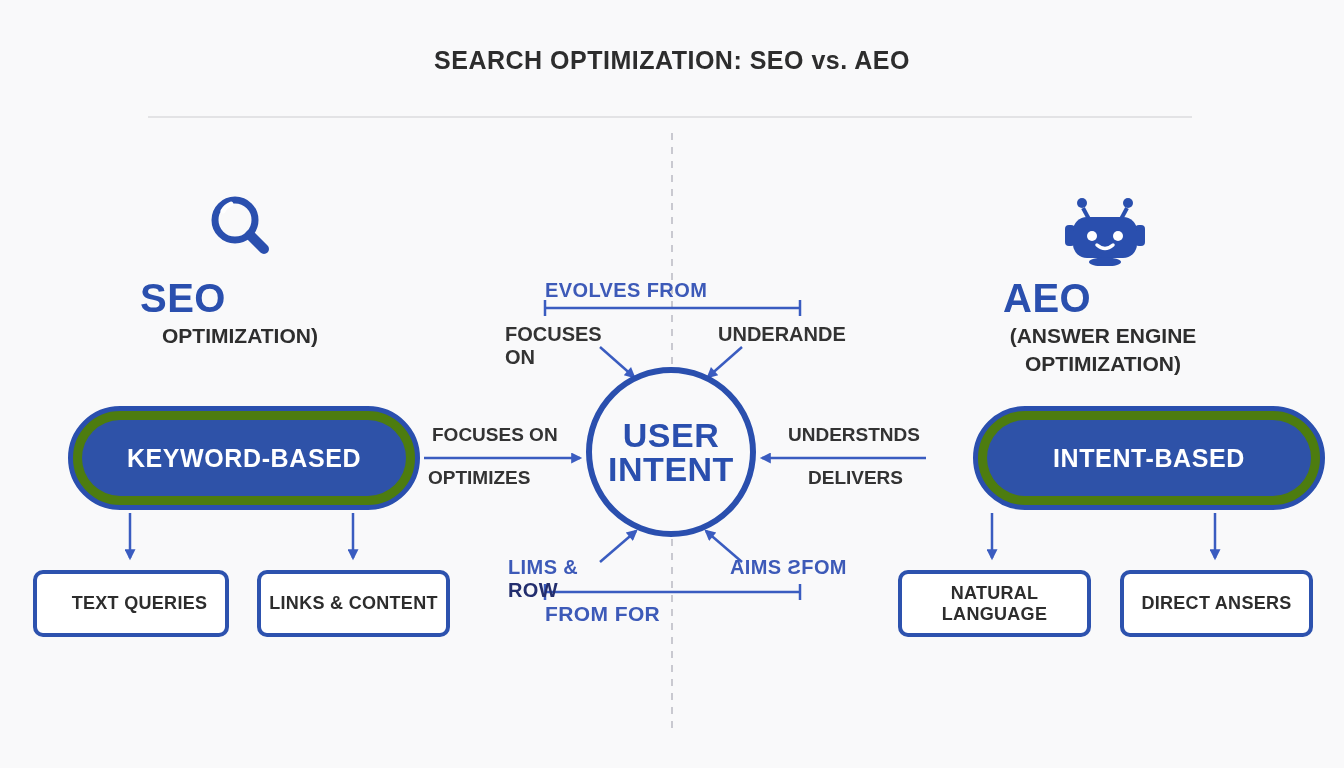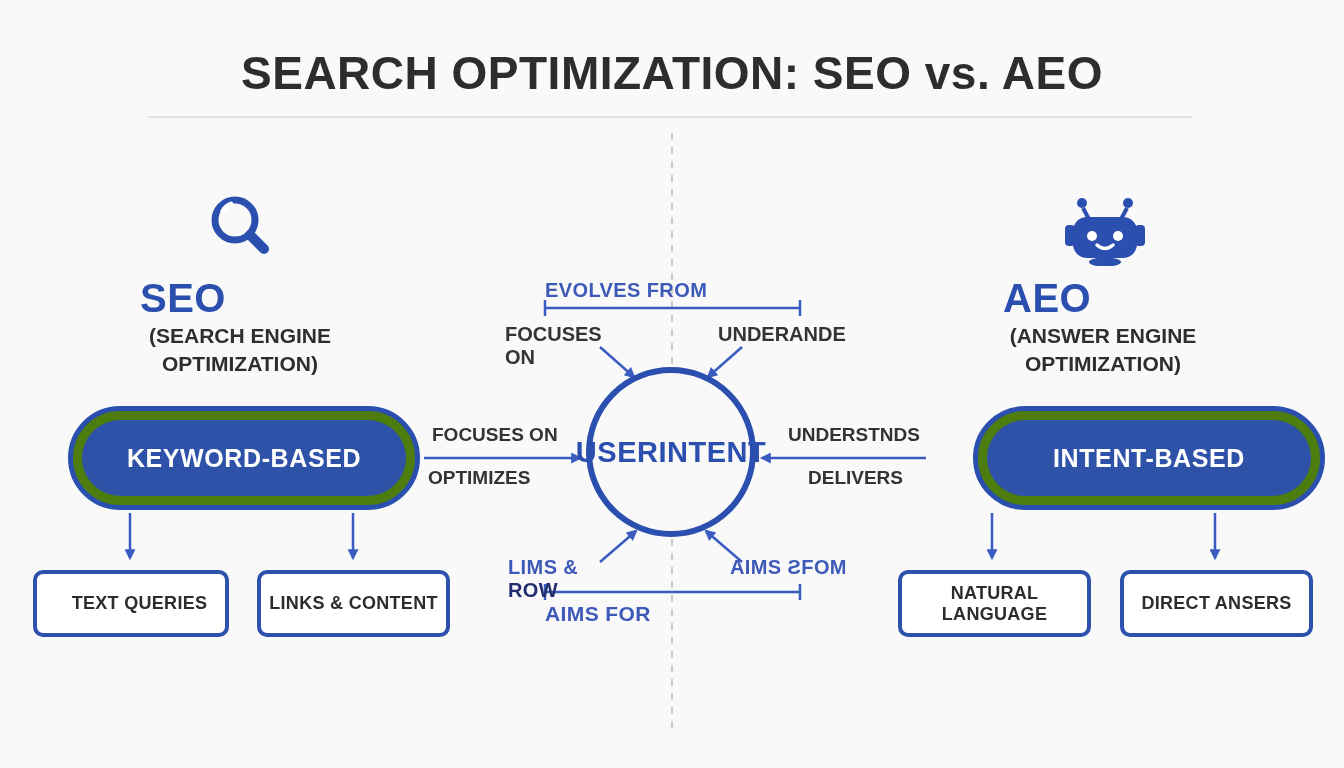--- a/index.html
+++ b/index.html
@@ -17,21 +17,21 @@
   html,body{width:1344px;height:768px;overflow:hidden;}
   body{
     position:relative;
     background:var(--bg);
     font-family:"Liberation Sans","DejaVu Sans",sans-serif;
     color:var(--dark-text);
   }
   .abs{position:absolute;}
   .title{
     left:0;top:46px;width:1344px;text-align:center;
-    font-size:46px;font-weight:800;letter-spacing:.5px;color:var(--dark-text);
+    font-size:25px;font-weight:800;letter-spacing:.5px;color:var(--dark-text);
   }
   .divider{left:148px;top:116px;width:1044px;height:2px;background:var(--divider);}
   svg.overlay{left:0;top:0;width:1344px;height:768px;pointer-events:none;}
   .dashline{stroke:var(--dash);stroke-width:2;stroke-dasharray:7 7;fill:none;}
   .bl{stroke:var(--arrow-blue);stroke-width:2.5;fill:none;}
   #arr path{fill:var(--arrow-blue);}
   
   .acronym{width:200px;font-size:40px;font-weight:800;color:var(--accent-blue);letter-spacing:.5px;}
   .subtitle{width:240px;text-align:center;font-size:21px;font-weight:700;line-height:28px;color:#2e2e2e;}
   
@@ -41,22 +41,22 @@
   }
   .pill-inner{
     flex:1;border-radius:40px;background:var(--pill-fill);
     display:flex;align-items:center;justify-content:center;
     color:#fff;font-size:25px;font-weight:800;letter-spacing:.6px;
   }
   
   .circle{
     left:586px;top:367px;width:170px;height:170px;border-radius:50%;
     border:6px solid var(--accent-blue);background:var(--bg);
-    display:flex;align-items:center;justify-content:center;
-    color:var(--accent-blue);font-size:29px;font-weight:800;line-height:34px;letter-spacing:.5px;
+    display:flex;flex-direction:column;align-items:center;justify-content:center;
+    color:var(--accent-blue);font-size:34px;font-weight:800;line-height:34px;letter-spacing:.5px;
   }
   
   .lbl{font-weight:700;}
   .lbl.dark{color:#333;font-size:20px;}
   .lbl.darksm{color:#333;font-size:19px;}
   .lbl.blue{color:var(--label-blue);font-size:20px;letter-spacing:.4px;}
   .navy{color:var(--navy-dark);}
   
   .node-box{
     height:67px;border:4px solid #2d52ae;border-radius:10px;background:#fff;
@@ -101,21 +101,20 @@
   <line class="bl" x1="1215" y1="513" x2="1215" y2="558" marker-end="url(#arr)"></line>
 </svg>
 
 <svg class="abs" style="left:205px;top:190px;" width="72" height="76" viewBox="0 0 72 76">
   <circle cx="30" cy="30" r="20" fill="none" stroke="#2a4fae" stroke-width="7"></circle>
   <line x1="45" y1="45" x2="59" y2="59" stroke="#2a4fae" stroke-width="10" stroke-linecap="round"></line>
   <path d="M18,21 A15,15 0 0 1 26,14" fill="none" stroke="#fff" stroke-width="5" stroke-linecap="round"></path>
 </svg>
 <div class="abs acronym" style="left:140px;top:276px;">SEO</div>
 <div class="abs subtitle" style="left:120px;top:322px;">
-  <div>(SEARCH ENGINE</div>
   <div>OPTIMIZATION)</div>
 </div>
 <div class="abs pill-outer" style="left:68px;top:406px;">
   <div class="pill-inner">KEYWORD-BASED</div>
 </div>
 <div class="abs lbl darksm" style="left:432px;top:424px;width:130px;">FOCUSES ON</div>
 <div class="abs lbl darksm" style="left:428px;top:467px;width:120px;">OPTIMIZES</div>
 <div class="abs node-box" style="left:33px;top:570px;width:196px;padding-left:17px;">TEXT QUERIES</div>
 <div class="abs node-box" style="left:257px;top:570px;width:193px;">LINKS &amp; CONTENT</div>
 
@@ -152,13 +151,13 @@
 <div class="abs circle">
   <div>USER</div>
   <div>INTENT</div>
 </div>
 
 <div class="abs lbl blue" style="left:508px;top:556px;width:120px;">
   <span>LIMS &amp;</span>
   <span class="navy">ROW</span>
 </div>
 <div class="abs lbl blue" style="left:730px;top:556px;width:120px;">AIMS ƧFOM</div>
-<div class="abs lbl blue" style="left:545px;top:602px;width:255px;font-size:21px;">AIMS FOR</div>
+<div class="abs lbl blue" style="left:545px;top:602px;width:255px;font-size:21px;">FROM FOR</div>
 
 </body></html>

